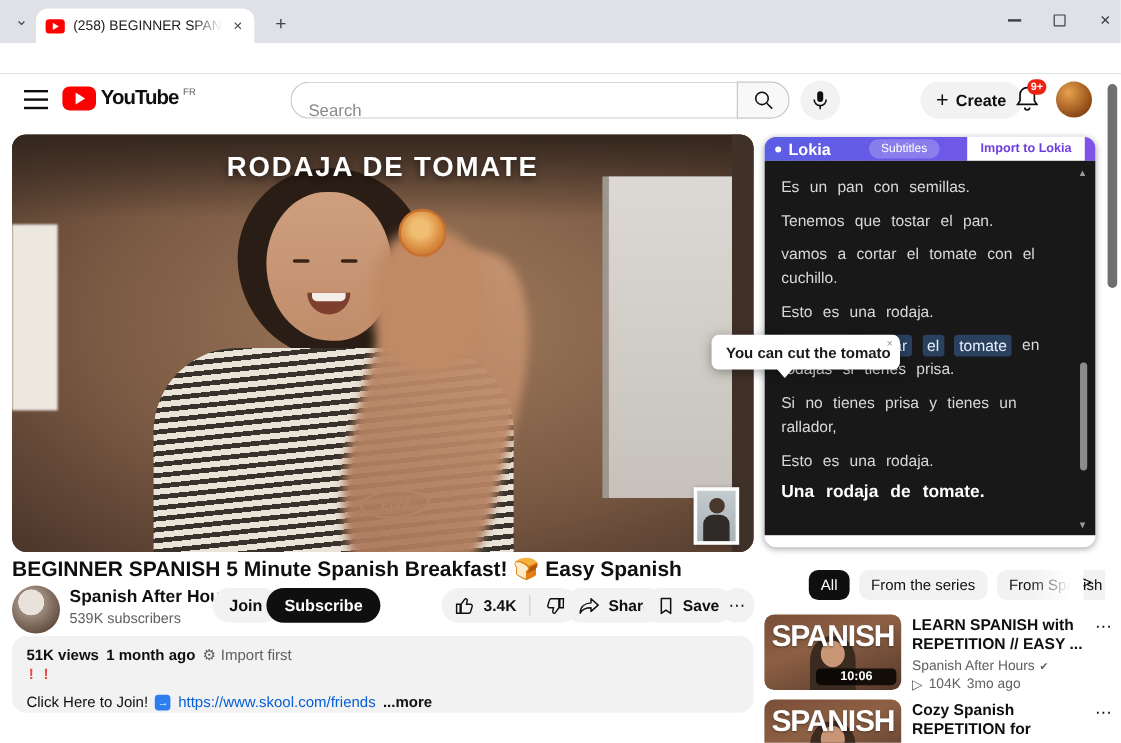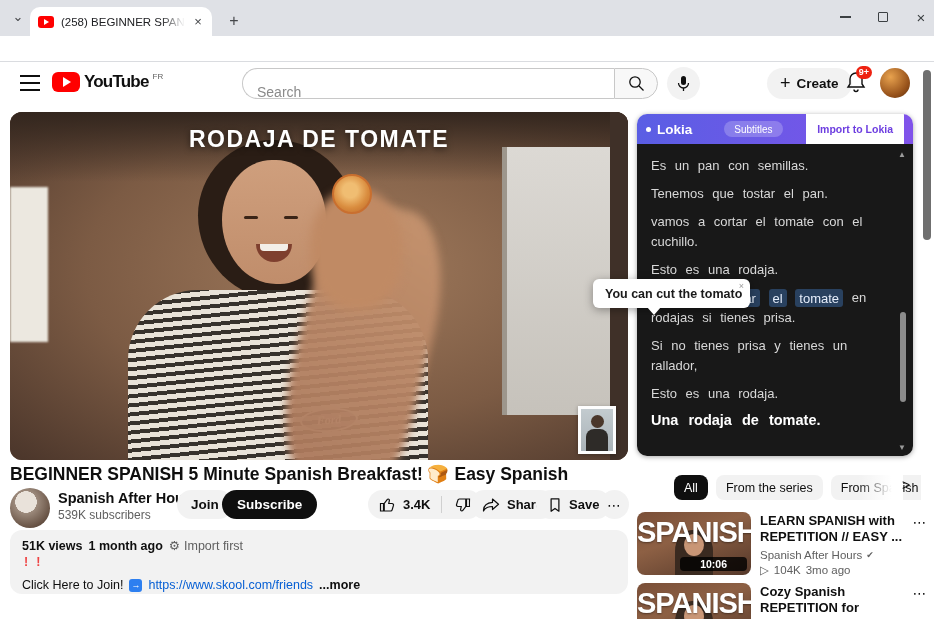--- a/index.html
+++ b/index.html
@@ -80,21 +80,21 @@
   .hand-fg { position:absolute; left:300px; top:78px; width:92px; height:120px; background:#c08a64; border-radius:45%; filter:blur(5px);}
   .tomato { position:absolute; left:322px; top:62px; width:40px; height:40px; border-radius:50%; background:radial-gradient(circle at 45% 40%, #f0bd72 25%, #d98c3e 60%, #b96428 100%); border:2px solid #c96f2f; filter:blur(0.6px);}
   .overlay-title { position:absolute; left:0; top:14px; width:100%; text-align:center; color:#fff; font-weight:800; font-size:23px; letter-spacing:1.5px; text-shadow:0 2px 6px rgba(0,0,0,.55);}
   .pip { position:absolute; left:568px; top:294px; width:38px; height:48px; background:#fdfdfd; padding:3px; box-shadow:0 1px 4px rgba(0,0,0,.3);}
   .pip-inner { width:100%; height:100%; background:linear-gradient(180deg,#c3cbcf,#aab3b8); position:relative; overflow:hidden;}
   .pip-head { position:absolute; left:10px; top:6px; width:13px; height:13px; border-radius:50%; background:#4a372b;}
   .pip-body { position:absolute; left:5px; top:20px; width:22px; height:22px; border-radius:8px 8px 0 0; background:#2e2b28;}
 
   
   #lokia { left:637px; top:114px; width:276px; height:342px; border-radius:10px; overflow:hidden; box-shadow:0 1px 5px rgba(0,0,0,.35);}
-  .lokia-head { height:30px; background:linear-gradient(90deg,#5a5ee4,#8053ea); display:flex; align-items:center; padding:0 9px; gap:8px;}
+  .lokia-head { height:20px; background:linear-gradient(90deg,#5a5ee4,#8053ea); display:flex; align-items:center; padding:0 9px; gap:8px;}
   .lokia-brand { display:flex; align-items:center; gap:6px; color:#fff; font-weight:700; font-size:13.5px;}
   .lokia-dot { width:5px; height:5px; border-radius:50%; background:#fff;}
   .lokia-pill { margin-left:24px; background:rgba(255,255,255,.22); color:#fff; font-size:10px; padding:2.5px 10px; border-radius:9px; cursor:pointer;}
   .lokia-import { margin-left:auto; background:#fff; color:#6d3ee0; font-size:10.5px; font-weight:700; padding:21px 11px; border-radius:10px; cursor:pointer;}
   .lokia-body { position:relative; height:312px; background:#181818; padding:12px 24px 10px 14px; color:#d8d8d8; font-size:13px; }
   .sub-line { line-height:20px; margin-bottom:8px; word-spacing:5px; cursor:pointer;}
   .sub-line.covered { padding-left:97px; }
   .hl { background:#29415f; color:#e6eefb; padding:1.5px 4px; border-radius:3px;}
   .sub-current { font-weight:700; font-size:14.5px; color:#fff; word-spacing:6px; margin-top:4px; cursor:pointer;}
   .pscroll-up { position:absolute; right:7px; top:6px; color:#9a9a9a; font-size:8px; cursor:pointer;}
@@ -138,21 +138,21 @@
   
   .chips { left:637px; top:475px; width:284px; height:26px; display:flex; gap:8px; overflow:hidden; position:absolute;}
   .chip { height:25px; border-radius:8px; padding:0 10px; display:flex; align-items:center; font-size:12.5px; white-space:nowrap; cursor:pointer; background:#f2f2f2; color:#0f0f0f;}
   .chip.sel { background:#0f0f0f; color:#fff;margin-left:37px;}
   .chip-fade { left:858px; top:475px; width:45px; height:26px; background:linear-gradient(90deg,rgba(255,255,255,0),#fff 75%);}
   .chip-next { left:902px; top:477px; font-size:14px; color:#0f0f0f; cursor:pointer;}
 
   .rvid { left:637px; position:absolute; display:flex; gap:9px; width:290px; cursor:pointer;}
   .rthumb { width:114px; height:63px; border-radius:8px; position:relative; overflow:hidden; flex:0 0 auto;
     background:linear-gradient(160deg,#7a4f38 0%, #8d6044 40%, #55382a 100%);}
-  .rthumb .big { position:absolute; left:0; top:4px; width:100%; color:#fff; font-weight:800; font-size:29px; letter-spacing:-1px; text-shadow:0 1px 2px rgba(0,0,0,.4);}
+  .rthumb .big { position:absolute; left:0; top:4px; width:100%; text-align:center; color:#fff; font-weight:800; font-size:25px; letter-spacing:-1px; text-shadow:0 1px 2px rgba(0,0,0,.4);}
   .rthumb .person { position:absolute; left:38px; top:18px; width:38px; height:46px; border-radius:45% 45% 0 0; background:#3a2a20;}
   .rthumb .phead { position:absolute; left:47px; top:22px; width:20px; height:22px; border-radius:50%; background:#c99676;}
   .dur { position:absolute; right:4px; bottom:4px; background:rgba(0,0,0,.8); color:#fff; font-size:10.5px; font-weight:600; padding:1px 20px; border-radius:4px;}
   .rinfo { flex:1 1 auto; padding-top:1px;}
   .rtitle { font-size:13px; font-weight:600; color:#0f0f0f; line-height:16px; max-height:32px; overflow:hidden;}
   .rchan { margin-top:4px; font-size:11.5px; color:#606060; display:flex; align-items:center; gap:4px;}
   .rmeta { margin-top:2px; font-size:11.5px; color:#606060; display:flex; align-items:center; gap:5px;}
   .rdots { flex:0 0 auto; font-size:14px; color:#0f0f0f; padding-top:2px; cursor:pointer; letter-spacing:.5px;}
 
   

